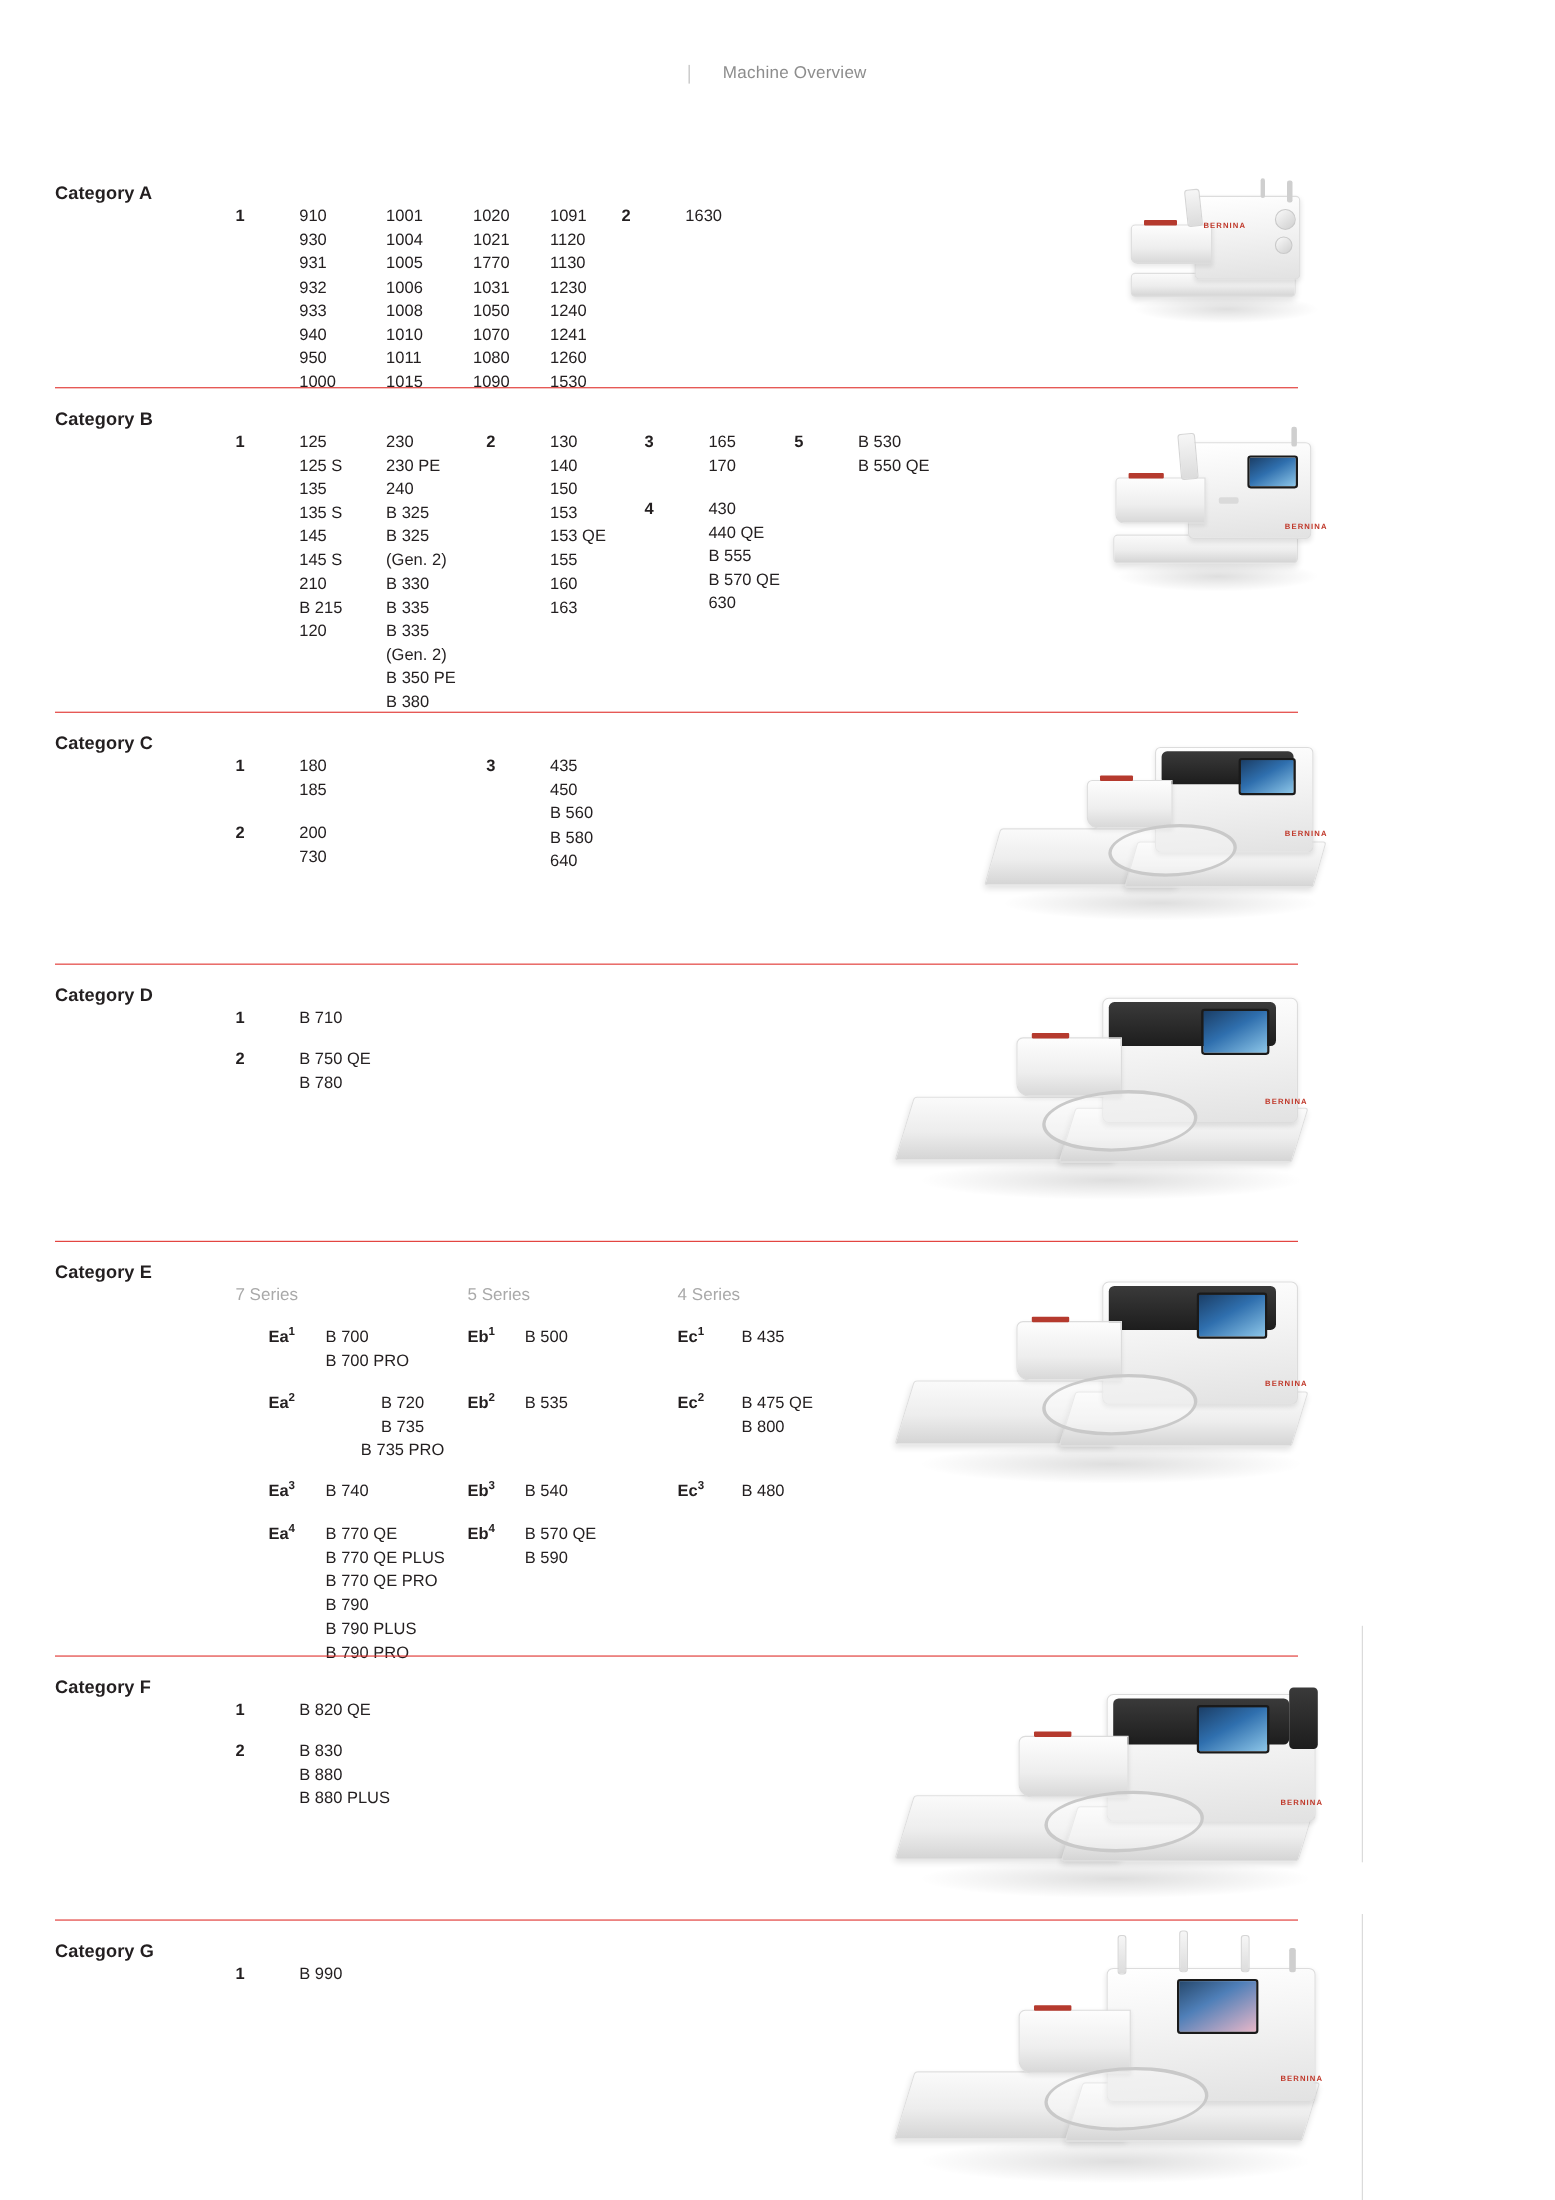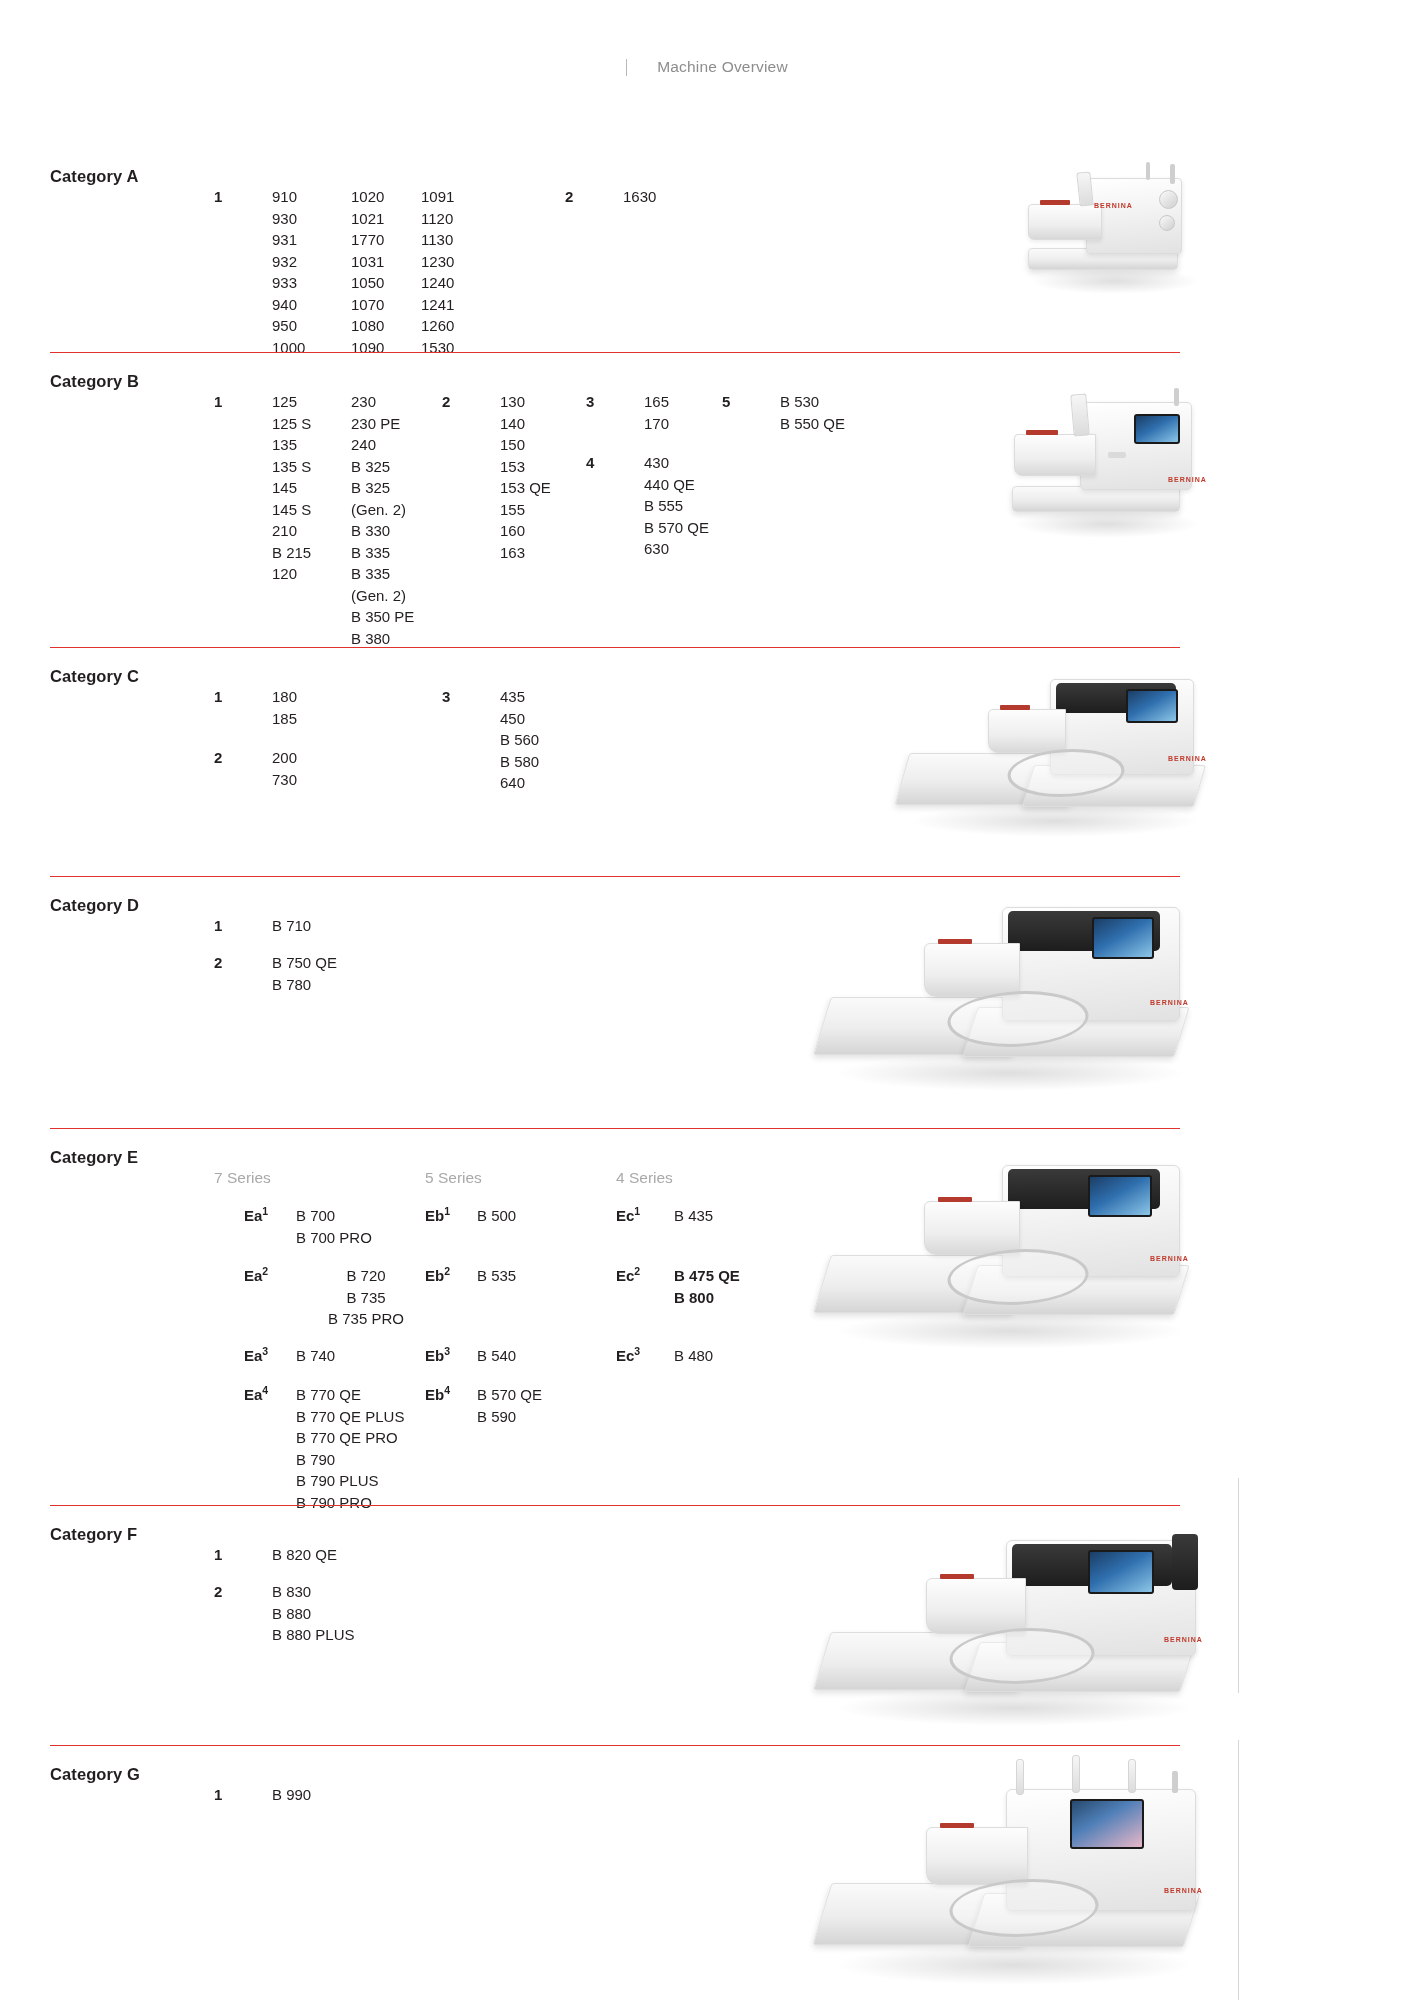--- a/index.html
+++ b/index.html
@@ -210,20 +210,30 @@
           <div class="cols">
             <div class="col" style="width:79px;">
               <span class="item">910</span>
               <span class="item">930</span>
               <span class="item">931</span>
               <span class="item">932</span>
               <span class="item">933</span>
               <span class="item">940</span>
               <span class="item">950</span>
               <span class="item">1000</span>
+            </div>
+            <div class="col" style="width:79px;">
+              <span class="item">1001</span>
+              <span class="item">1004</span>
+              <span class="item">1005</span>
+              <span class="item">1006</span>
+              <span class="item">1008</span>
+              <span class="item">1010</span>
+              <span class="item">1011</span>
+              <span class="item">1015</span>
             </div>
             <div class="col" style="width:70px;">
               <span class="item">1020</span>
               <span class="item">1021</span>
               <span class="item">1770</span>
               <span class="item">1031</span>
               <span class="item">1050</span>
               <span class="item">1070</span>
               <span class="item">1080</span>
               <span class="item">1090</span>
@@ -496,21 +506,21 @@
           <span class="grp-key" style="width:58px;"><span>Ec</span><sup>1</sup></span>
           <div class="cols">
               <div class="col" style="width:130px;">
             <span class="item">B 435</span>
           </div>
             </div>
         </div>
         <div class="group" style="left:402px; top:117px;">
           <span class="grp-key" style="width:58px;"><span>Ec</span><sup>2</sup></span>
           <div class="cols">
-              <div class="col" style="width:130px;font-weight:bold;">
+              <div class="col" style="width:130px;">
             <span class="item">B 475 QE</span>
             <span class="item">B 800</span>
           </div>
             </div>
         </div>
         <div class="group" style="left:402px; top:197px;">
           <span class="grp-key" style="width:58px;"><span>Ec</span><sup>3</sup></span>
           <div class="cols">
               <div class="col" style="width:130px;">
             <span class="item">B 480</span>

